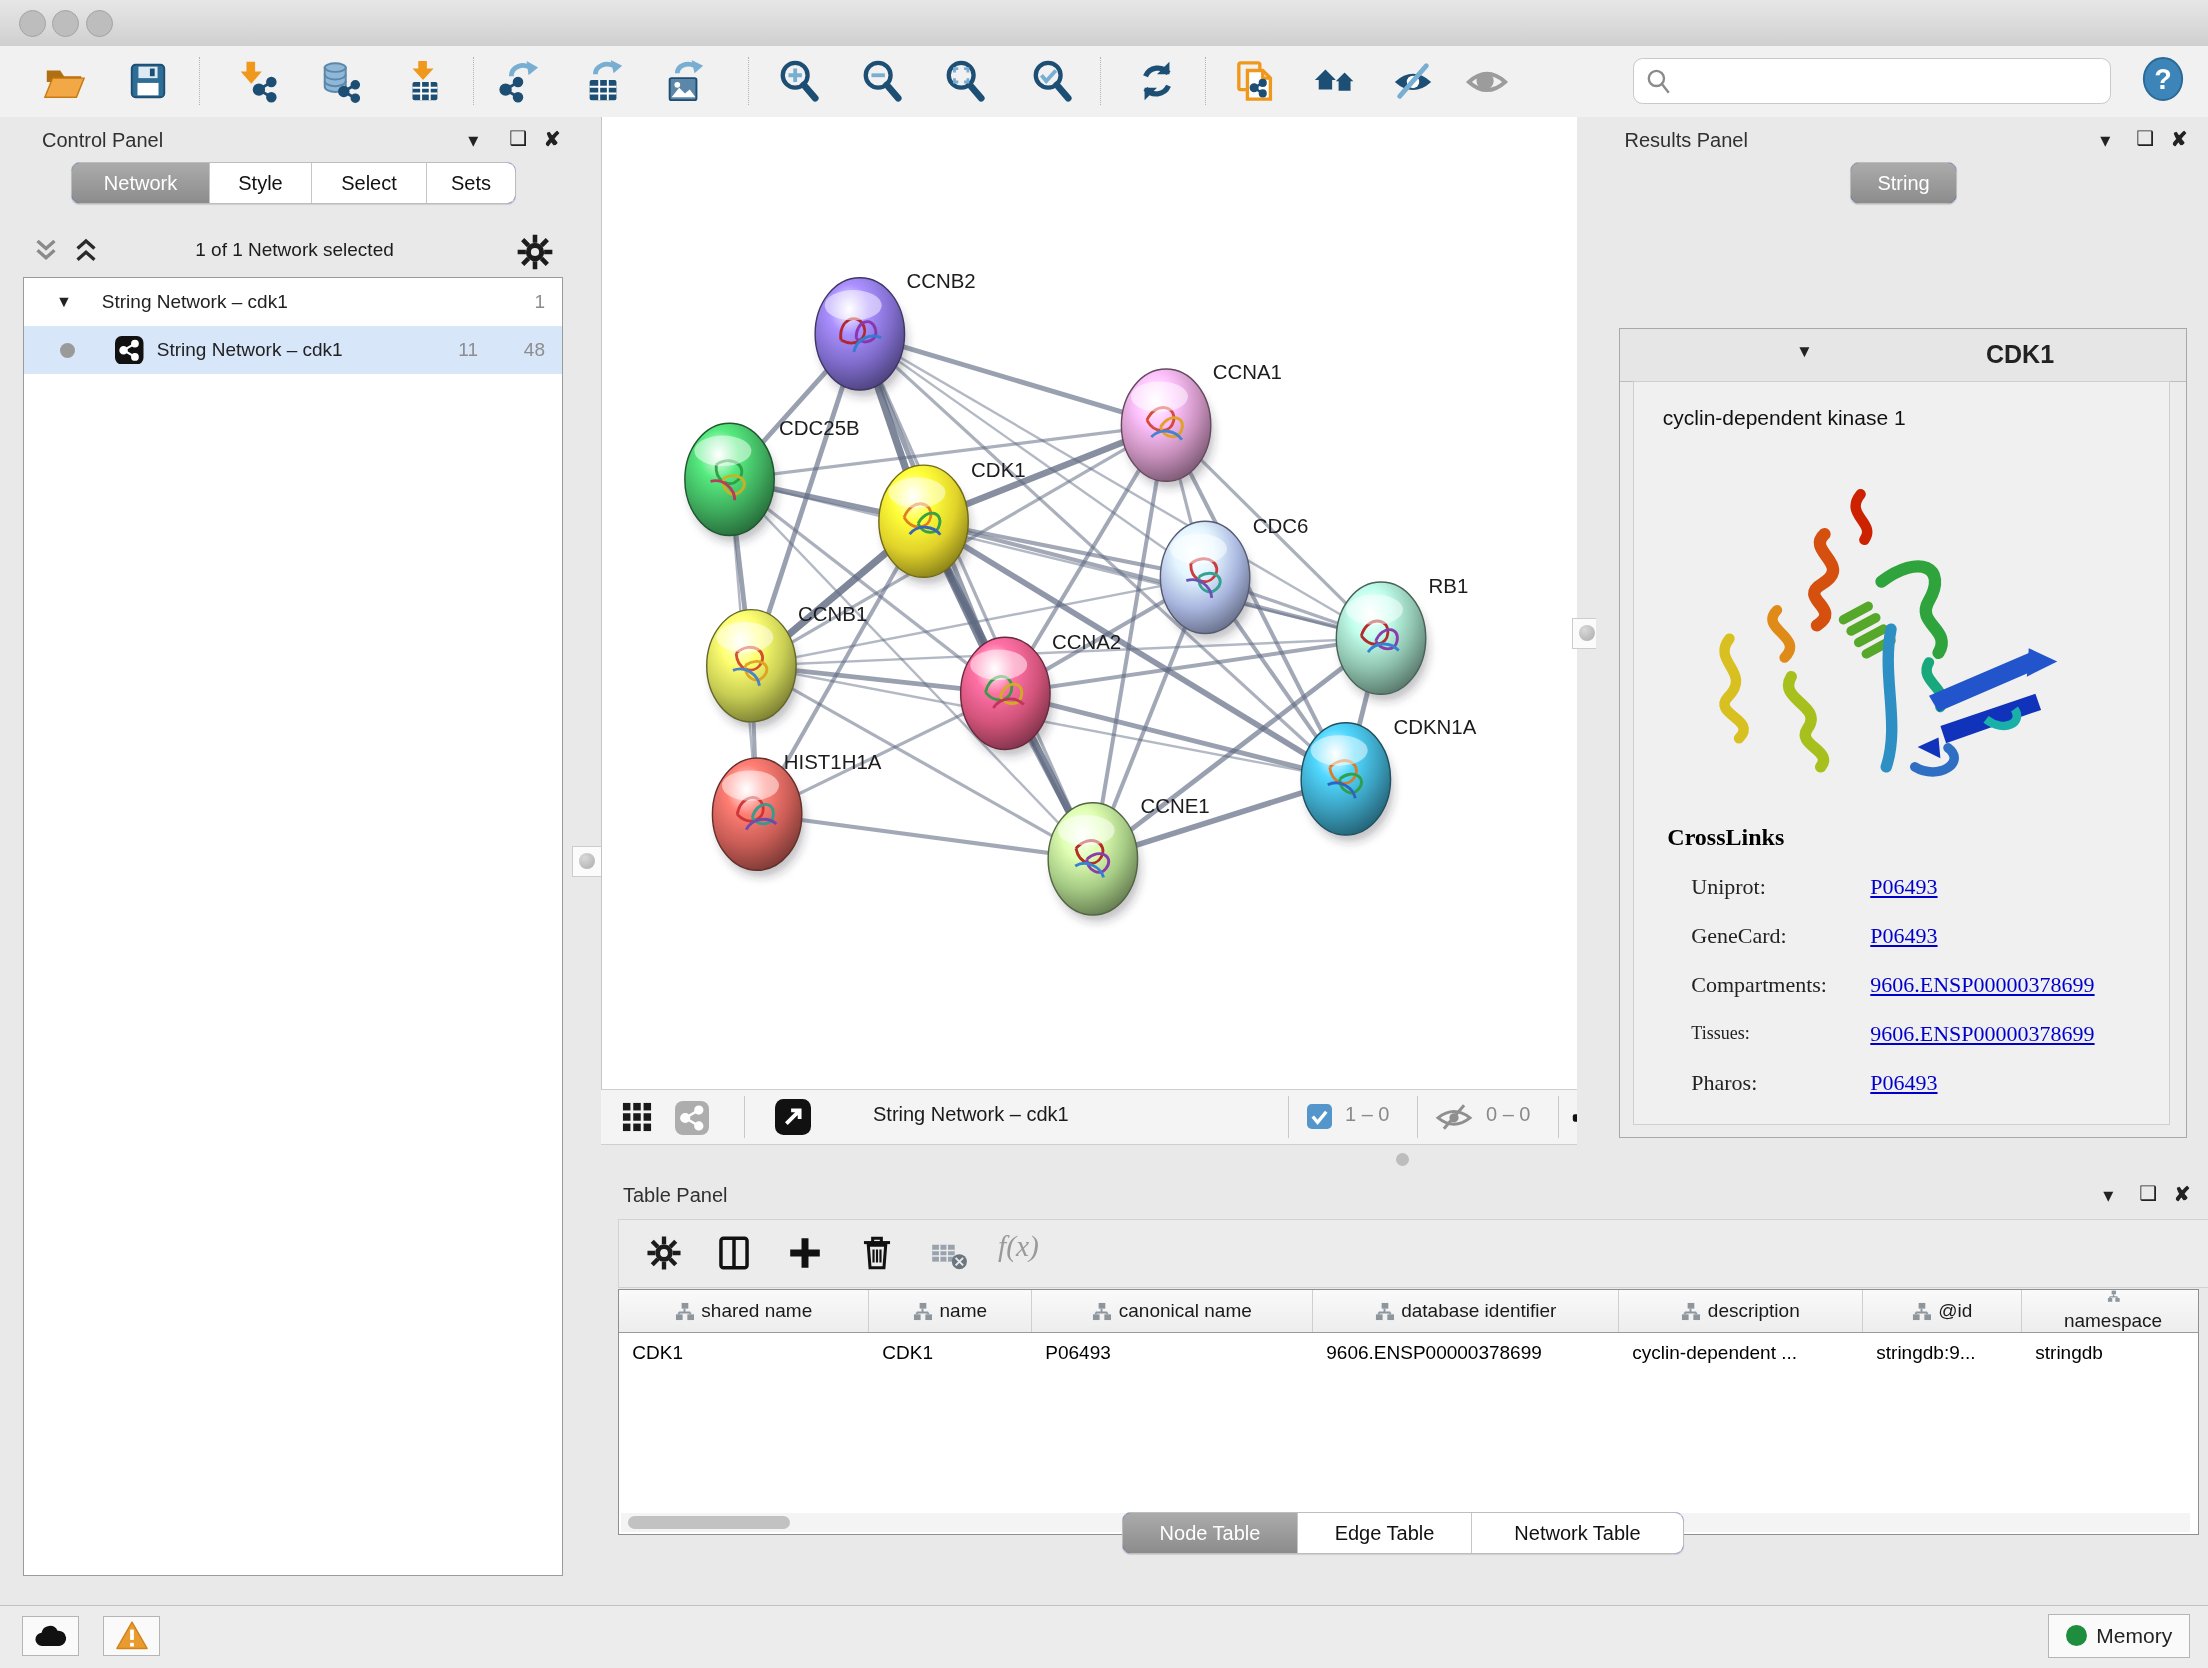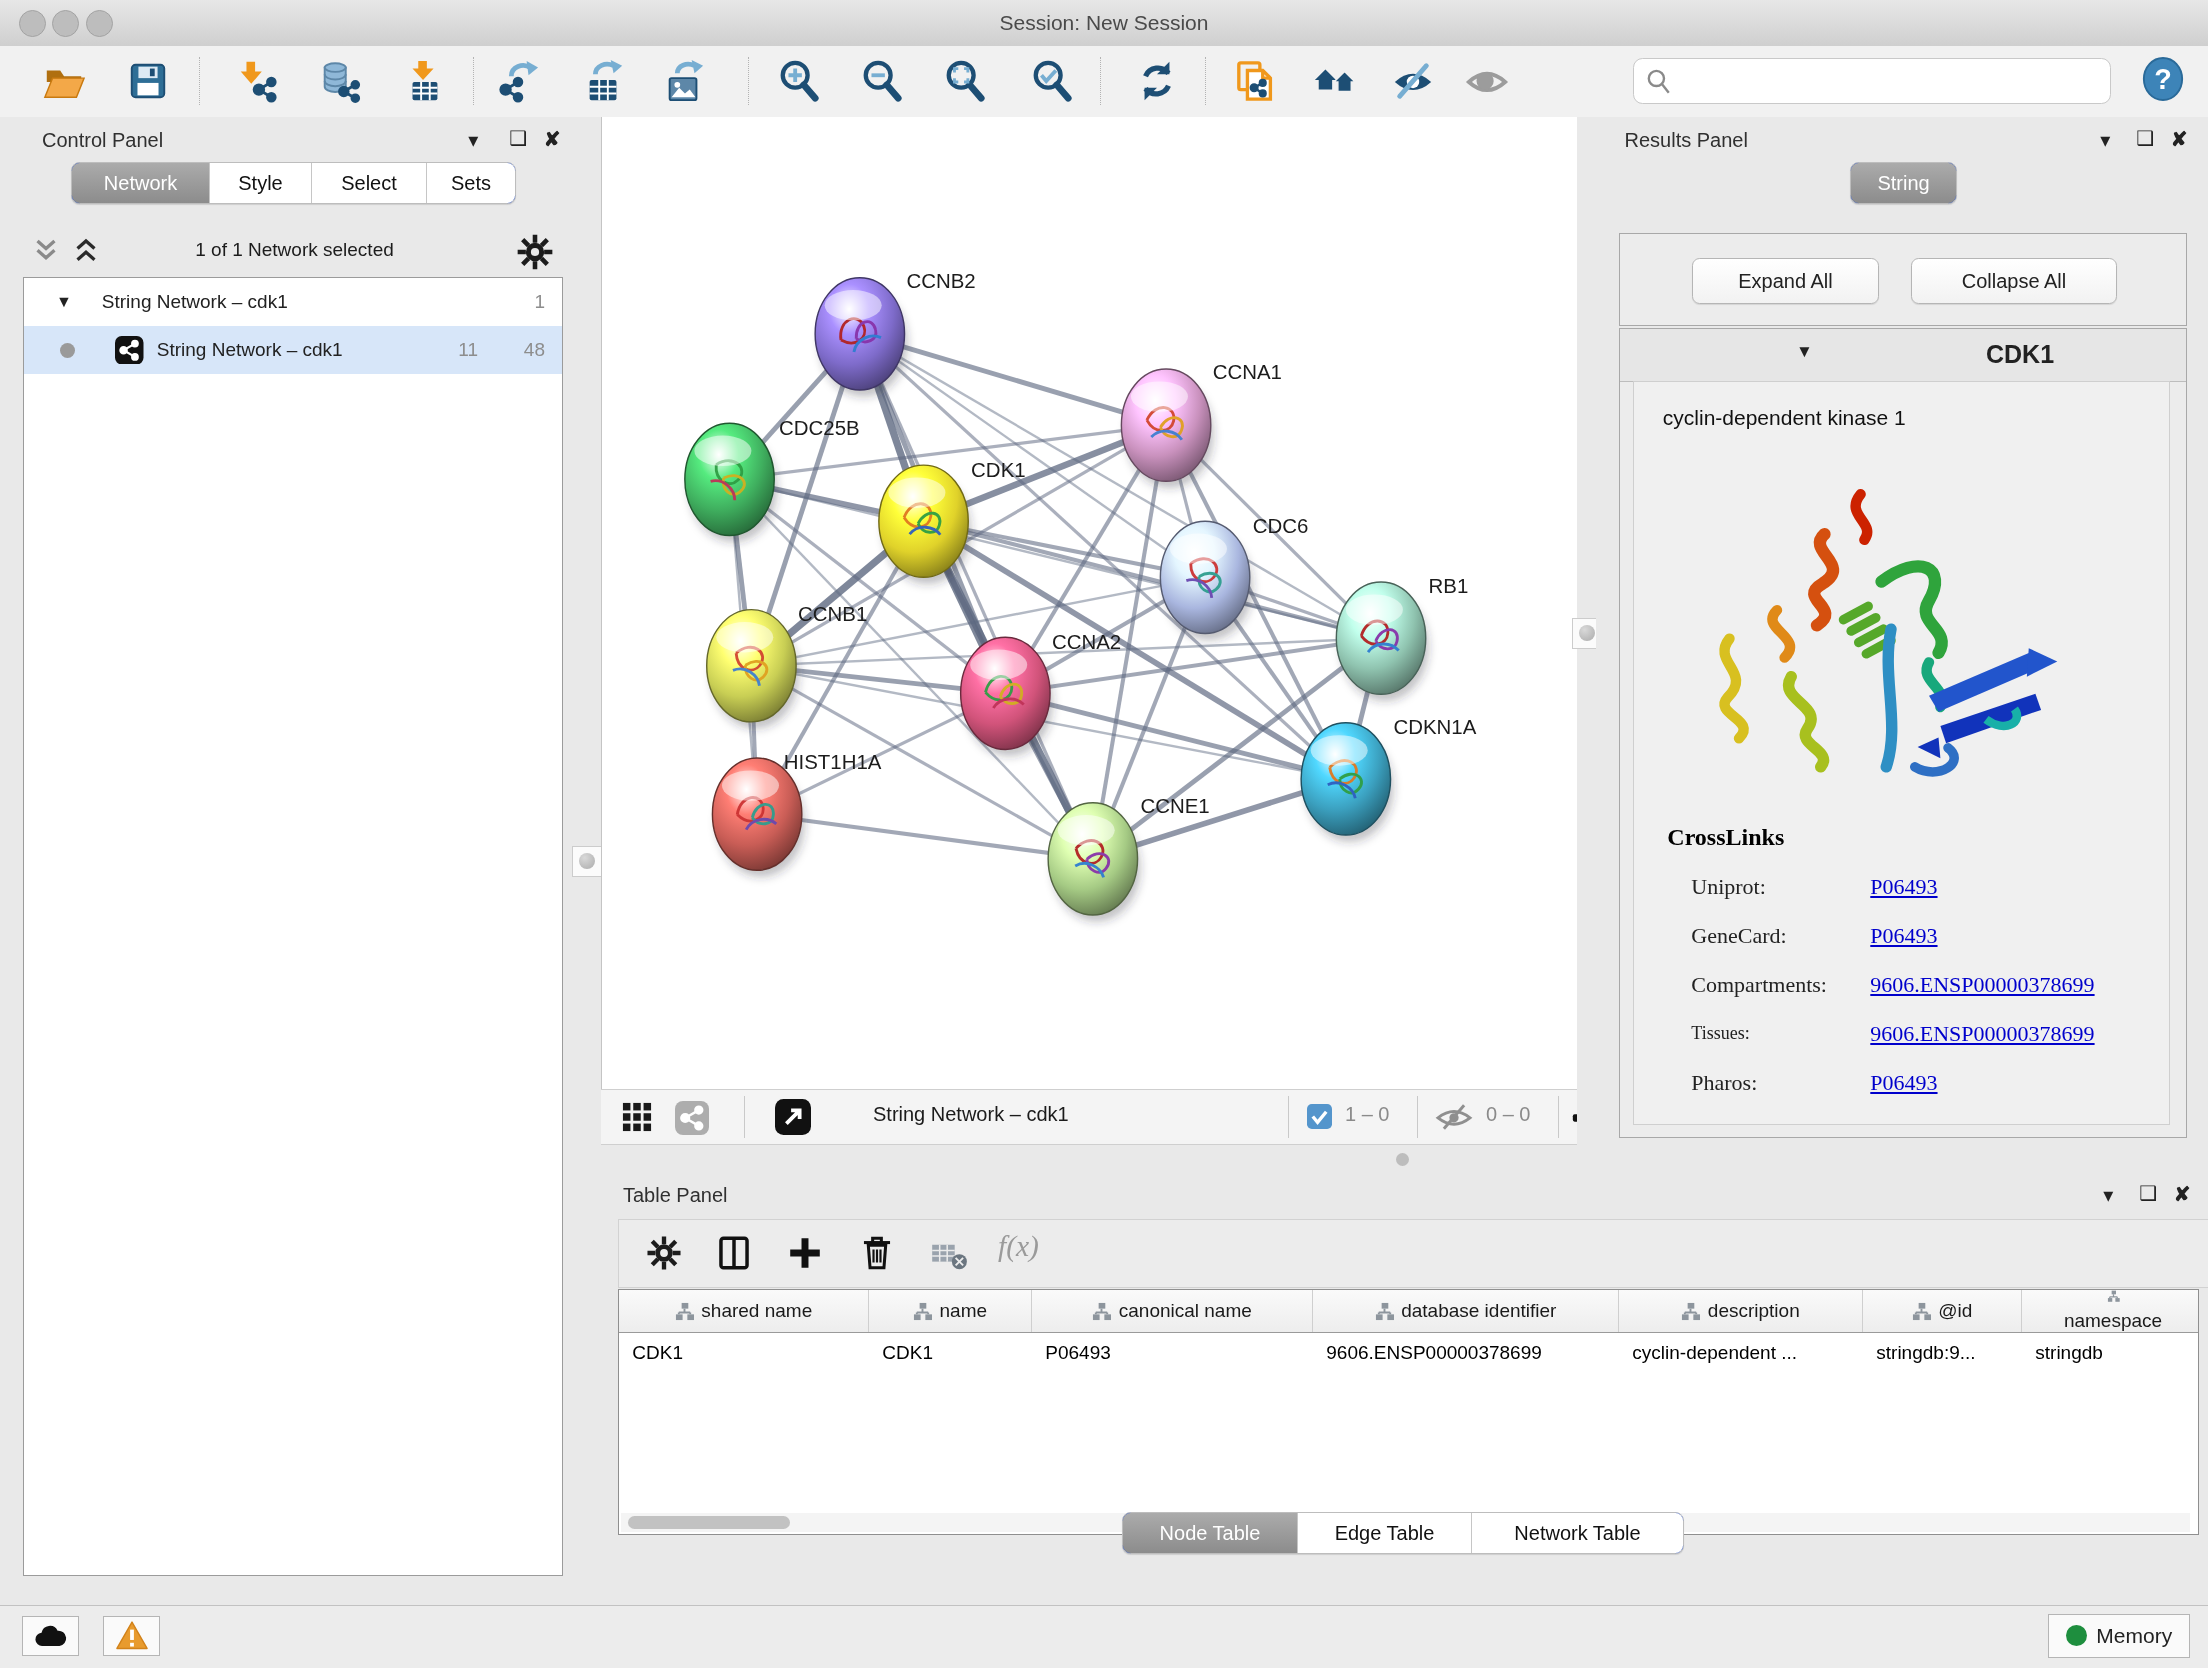--- a/index.html
+++ b/index.html
@@ -59,21 +59,20 @@
   svg{display:block;}
   text{font-family:"Liberation Sans",sans-serif;}
 </style>
 </head>
 <body>
 
 <div class="abs titlebar">
   <div class="abs tl" style="left:19px"></div>
   <div class="abs tl" style="left:52px"></div>
   <div class="abs tl" style="left:86px"></div>
-  <div class="abs wtitle">Session: New Session</div>
 </div>
 
 <div class="abs toolbar">
   <div class="tbi" style="left:42px">
     <svg viewBox="0 0 46 46">
       <path d="M5 12h14l4 6h18v6H5z" fill="#b06f10"></path>
         <path d="M3 40l8-20h33l-8 20z" fill="#f3a848" stroke="#c97a10" stroke-width="1.5"></path>
       </svg>
   </div>
   <div class="tbi" style="left:126px">
@@ -598,24 +597,20 @@
     <i></i>
   </div>
 
 <div class="abs" style="left:1596px;top:117px;width:613px;height:1055px;background:#e9e9e9">
   <div class="abs panel-title" style="left:28.5px;top:12.4px">Results Panel</div>
   <div class="abs wbtn" style="left:495px;top:10.5px">▾</div>
   <div class="abs wbtn" style="left:535px;top:8.6px">❑</div>
   <div class="abs wbtn" style="left:569px;top:9.5px;font-weight:bold">✘</div>
   <div class="segbar" style="left:254px;top:45px">
     <div class="seg sel" style="width:105px">String</div>
-  </div>
-  <div class="rbox" style="left:23px;top:116px;width:566px;height:91px">
-    <div class="btn" style="left:72px;top:24px;width:185px;height:44px">Expand All</div>
-    <div class="btn" style="left:291px;top:24px;width:204px;height:44px">Collapse All</div>
   </div>
   <div class="rbox" style="left:23px;top:211px;width:566px;height:808px">
     <div class="abs" style="left:0;top:0;width:100%;height:52px;background:#e6e6e6;border-bottom:1px solid #bdbdbd">
       <span class="abs" style="left:176px;top:13.3px;font-size:17px">▼</span>
       <span class="abs" style="left:366px;top:10.5px;font-size:25px;font-weight:bold">CDK1</span>
     </div>
     <div class="abs" style="left:13.3px;top:52px;width:535px;height:742px;background:#f0f0f0;border:1px solid #cfcfcf">
       <div class="abs" style="left:28.5px;top:24px;font-size:21px;color:#111">cyclin-dependent kinase 1</div>
       <svg class="abs" style="left:67px;top:95px" width="361" height="328" viewBox="0 0 380 345">
         <g fill="none" stroke-linecap="round">

